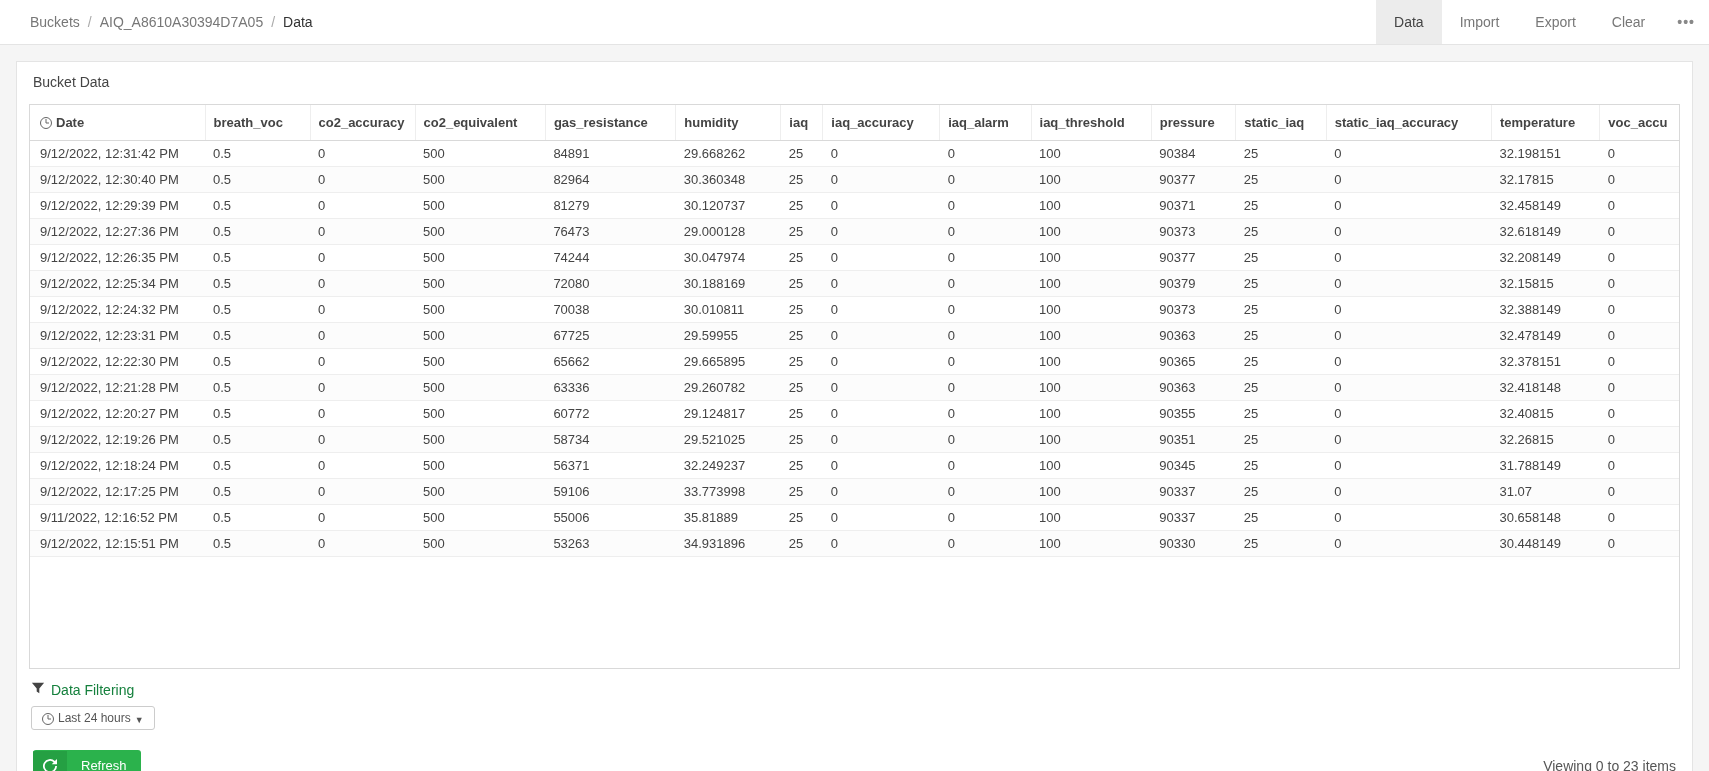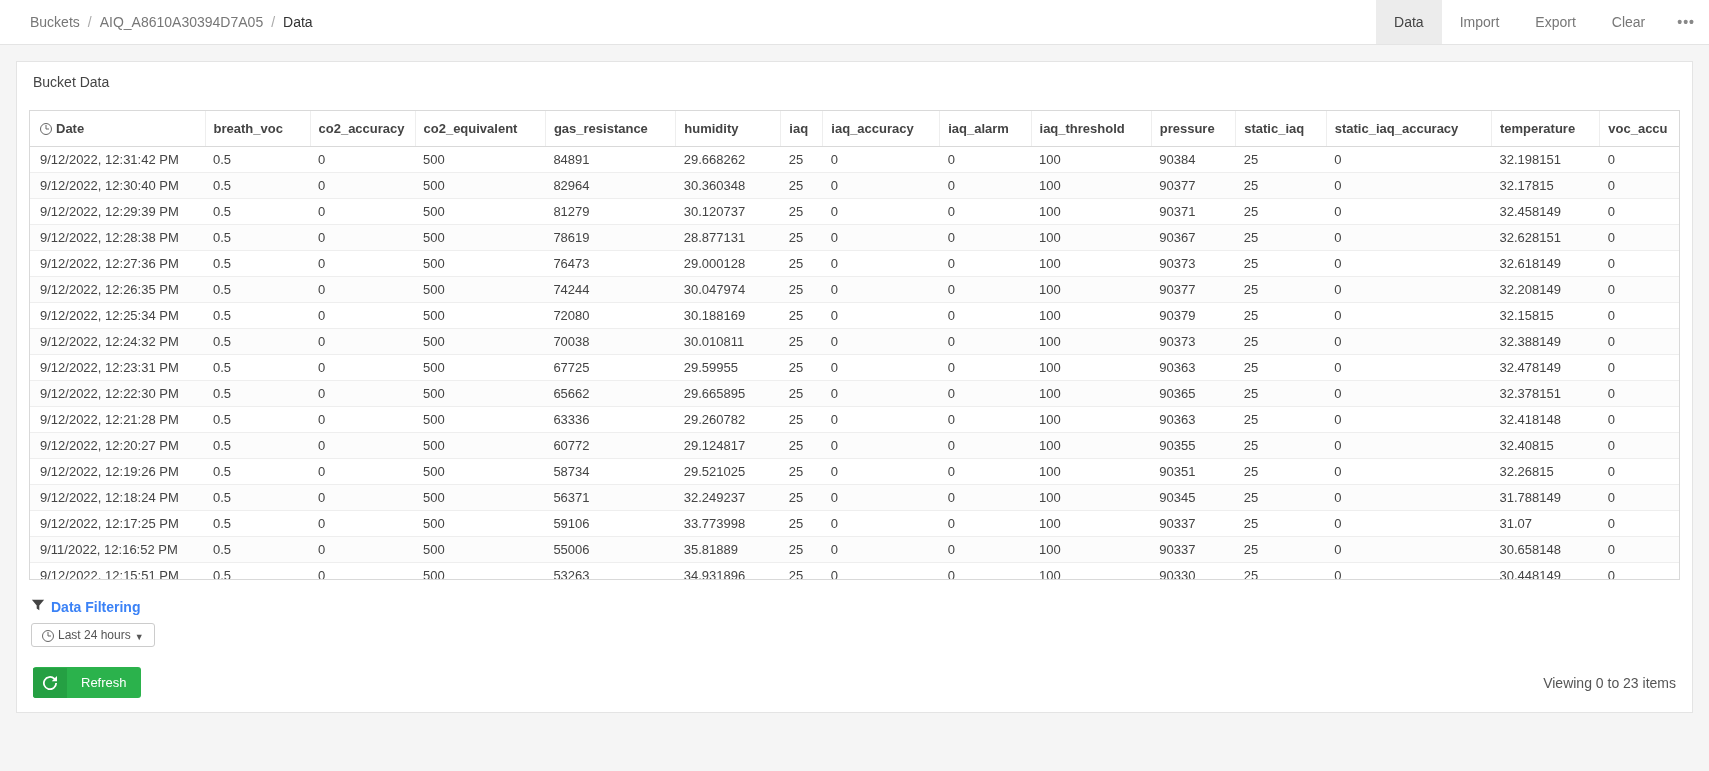--- a/index.html
+++ b/index.html
@@ -53,25 +53,25 @@
   .panel {
     background: #fff;
     border: 1px solid #e4e4e4;
   }
   .panel-header {
     padding: 12px 16px;
     font-size: 14px;
     color: #444;
   }
   .table-wrap {
-    margin: 8px 12px;
+    margin: 2px 12px;
     border: 1px solid #d9d9d9;
     overflow-x: hidden;
     overflow-y: hidden;
-    height: 470px;
+    height: 565px;
     position: relative;
   }
   table {
     border-collapse: collapse;
     width: 1660px;
   }
   thead th {
     text-align: left;
     font-weight: 600;
     font-size: 13px;
@@ -116,22 +116,22 @@
     left:50%; top:50%;
     width:3px; height:1px;
     background:#666;
     transform: translate(0,-50%);
   }
   .filter-section {
     padding: 10px 14px 6px;
   }
   .filter-title {
     font-size: 14px;
-    font-weight: 700;
-    color: #3b82f6;
+    font-weight: 400;
+    color: #15803d;
     display: flex;
     align-items: center;
   }
   .funnel-icon svg { width:14px; height:14px; margin-right:6px; }
   .time-pill {
     margin-top: 8px;
     display: inline-flex;
     align-items: flex-end;
     border: 1px solid #ccc;
     border-radius: 3px;
@@ -270,37 +270,20 @@
               <td>0</td>
               <td>0</td>
               <td>100</td>
               <td>90371</td>
               <td>25</td>
               <td>0</td>
               <td>32.458149</td>
               <td>0</td>
             </tr>
             <tr>
-              <td>9/12/2022, 12:28:38 PM</td>
-              <td>0.5</td>
-              <td>0</td>
-              <td>500</td>
-              <td>78619</td>
-              <td>28.877131</td>
-              <td>25</td>
-              <td>0</td>
-              <td>0</td>
-              <td>100</td>
-              <td>90367</td>
-              <td>25</td>
-              <td>0</td>
-              <td>32.628151</td>
-              <td>0</td>
-            </tr>
-            <tr>
               <td>9/12/2022, 12:27:36 PM</td>
               <td>0.5</td>
               <td>0</td>
               <td>500</td>
               <td>76473</td>
               <td>29.000128</td>
               <td>25</td>
               <td>0</td>
               <td>0</td>
               <td>100</td>

